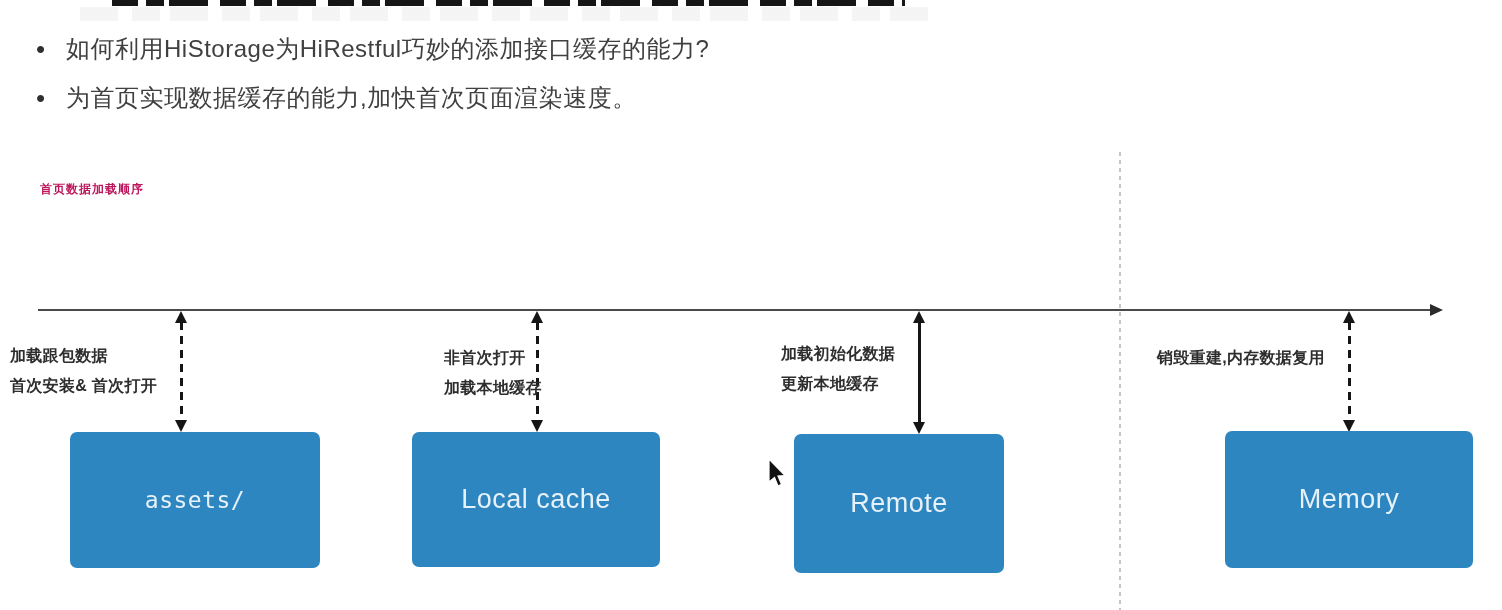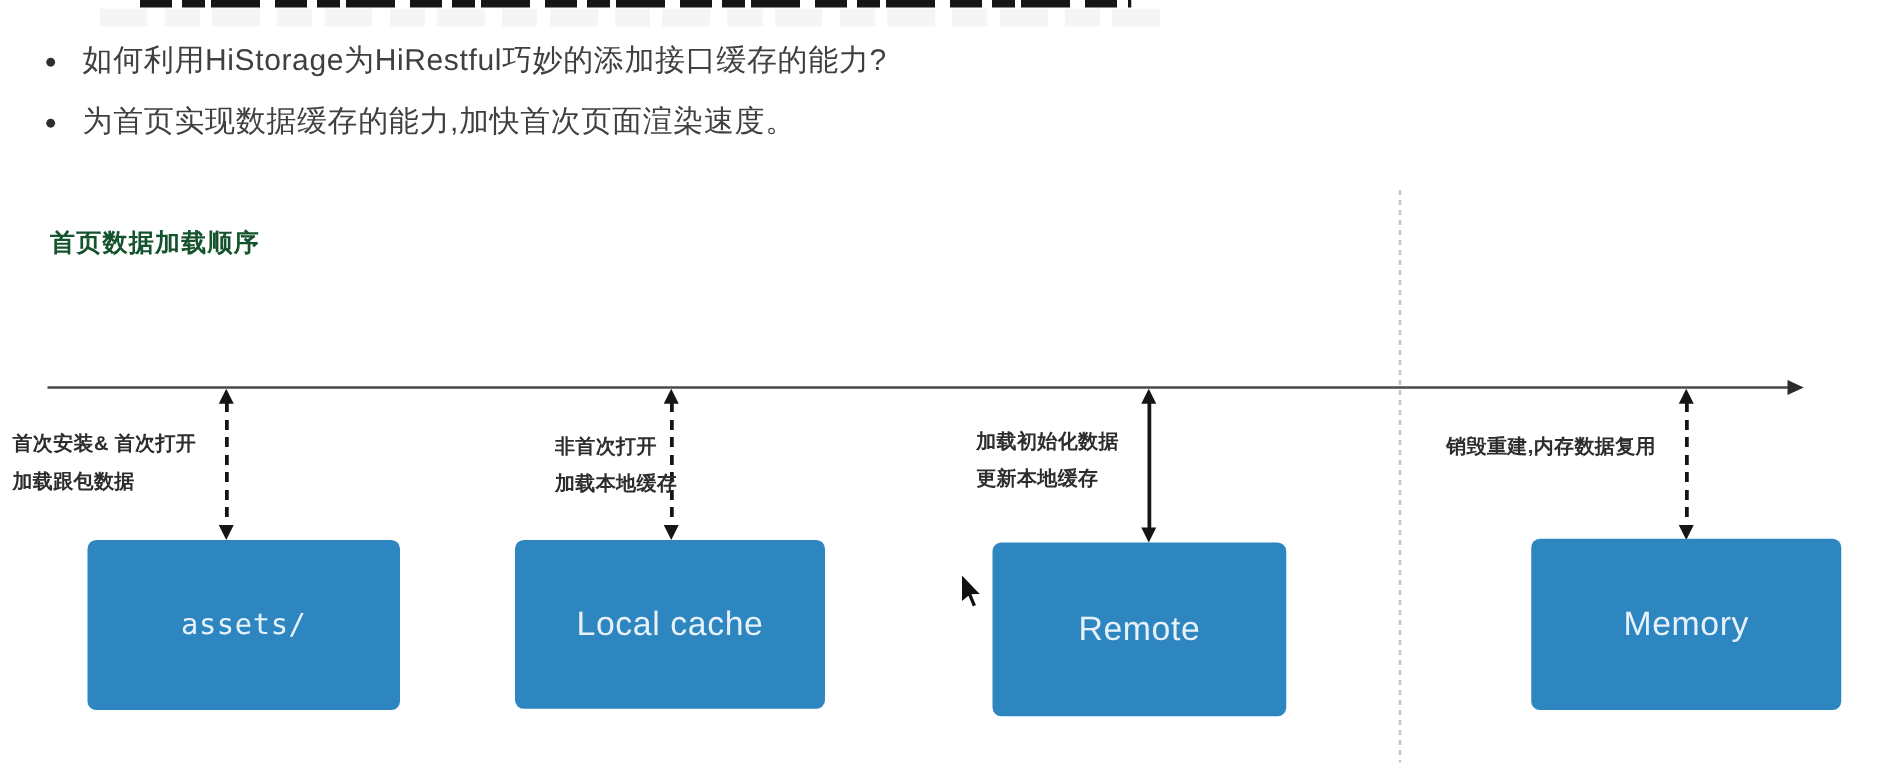--- a/index.html
+++ b/index.html
@@ -29,21 +29,21 @@
 
   
   .bullets { position:absolute; left:36px; top:33px; }
   .bullet { display:flex; align-items:flex-start; margin-bottom:17px; }
   .bullet .dot { font-size:26px; line-height:32px; color:#2f2f2f; width:30px; }
   .bullet .txt { font-size:24px; line-height:32px; color:#404040; letter-spacing:.5px; }
 
   
   .dia-title {
     position:absolute; left:40px; top:181px;
-    font-size:20px; font-weight:700; color:#14532d; letter-spacing:1px;
+    font-size:12px; font-weight:700; color:#be185d; letter-spacing:1px;
   }
 
   
   .h-line { position:absolute; left:38px; top:309px; width:1396px; height:2px; background:var(--line,#4a4a4a); }
   .h-arrowhead {
     position:absolute; left:1430px; top:304px; width:0; height:0;
     border-top:6px solid transparent; border-bottom:6px solid transparent;
     border-left:13px solid #2b2b2b;
   }
 
@@ -83,21 +83,21 @@
   .label-s4 { left:1157px; top:343px; }
 
   
   .stage-box {
     position:absolute; border-radius:7px; background:var(--accent,#2d86c0);
     display:flex; flex-direction:column; align-items:center; justify-content:center;
     color:var(--boxText,#e6f1fa); text-align:center;
   }
   .box-s1 { left:70px;   top:432px; width:250px; height:136px; }
   .box-s2 { left:412px;  top:432px; width:248px; height:135px; }
-  .box-s3 { left:794px;  top:434px; width:235px; height:139px; }
+  .box-s3 { left:794px;  top:434px; width:210px; height:139px; }
   .box-s4 { left:1225px; top:431px; width:248px; height:137px;text-align:right; }
   .box-line { font-size:27px; line-height:35px; letter-spacing:.5px; font-weight:400; }
   .box-line.mono { font-family:"DejaVu Sans Mono", monospace; font-size:23px; }
 
   
   .cursor { position:absolute; left:766px; top:458px; width:22px; height:32px; }
 </style>
 </head>
 <body>
 
@@ -121,22 +121,22 @@
 <div class="h-arrowhead"></div>
 
 <div class="v-sep"></div>
 
 <div class="v-arrow dashed arrow-s1">
   <div class="head-up"></div>
   <div class="shaft"></div>
   <div class="head-down"></div>
 </div>
 <div class="stage-label label-s1">
+  <div>加载跟包数据</div>
   <div>首次安装&amp; 首次打开</div>
-  <div>加载跟包数据</div>
 </div>
 <div class="stage-box box-s1">
   <div class="box-line mono">assets/</div>
 </div>
 
 <div class="v-arrow dashed arrow-s2">
   <div class="head-up"></div>
   <div class="shaft"></div>
   <div class="head-down"></div>
 </div>

